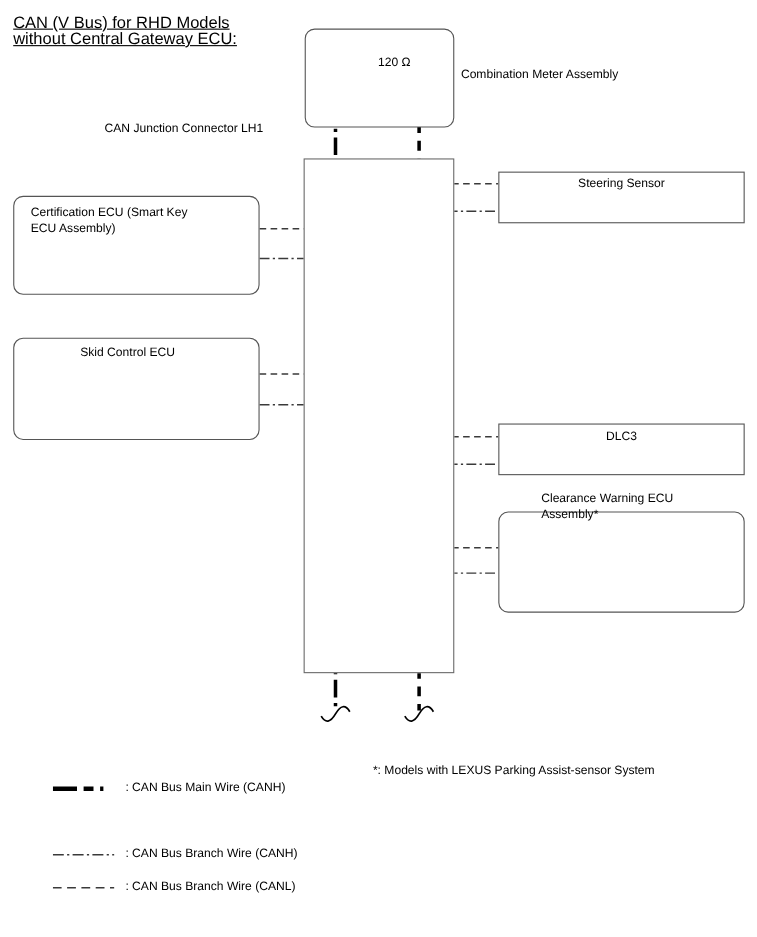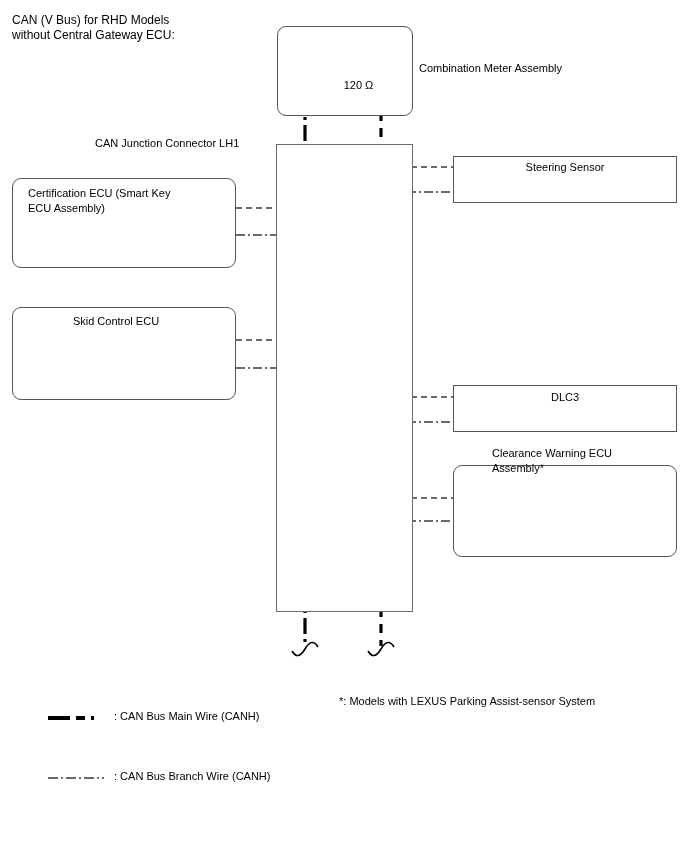--- a/index.html
+++ b/index.html
@@ -65,24 +65,24 @@
     font-size: 11px;
     color: #000;
     white-space: nowrap;
   }
 </style>
 </head>
 <body>
 
 <div id="canvas">
 
-  <div class="lbl" style="left:12px; top:13px; font-size:12px; line-height:15px;">CAN (V Bus) for RHD Models
+  <div class="lbl" style="left:12px; top:13px; font-size:15px; line-height:15px;text-decoration:underline;">CAN (V Bus) for RHD Models
 without Central Gateway ECU:</div>
 
-  <div class="lbl" style="left:95px; top:136px;">CAN Junction Connector LH1</div>
+  <div class="lbl" style="left:95px; top:110px;">CAN Junction Connector LH1</div>
 
   <svg class="svgroot" viewBox="0 0 688 852">
 
     <line x1="305" y1="96" x2="305" y2="646" stroke="#000" stroke-width="3.2" stroke-dasharray="16,5,3,5"></line>
 
     <line x1="381" y1="96" x2="381" y2="646" stroke="#000" stroke-width="3.2" stroke-dasharray="9,7"></line>
 
     <path d="M305,93 L305,91 L325,91 L330,80 L338,102 L346,80 L354,102 L362,80 L366,91 L381,91 L381,93" fill="none" stroke="#000" stroke-width="3"></path>
 
     <line x1="381" y1="167" x2="453" y2="167" stroke="#3a3a3a" stroke-width="1.3" stroke-dasharray="6,4"></line>
@@ -114,21 +114,21 @@
     <circle cx="381" cy="397" r="5" fill="#000"></circle>
     <circle cx="305" cy="422" r="5" fill="#000"></circle>
     <circle cx="381" cy="498" r="5" fill="#000"></circle>
     <circle cx="305" cy="521" r="5" fill="#000"></circle>
 
     <path d="M292,651 q6,10 13,-2 q7,-12 13,-2" fill="none" stroke="#000" stroke-width="1.6"></path>
     <path d="M368,651 q6,10 13,-2 q7,-12 13,-2" fill="none" stroke="#000" stroke-width="1.6"></path>
   </svg>
 
   <div class="box round" style="left:277px; top:26px; width:136px; height:90px;"></div>
-  <div class="box-text" style="left:277px; top:50px; width:163px; text-align:center;margin-top:28px;">120 Ω</div>
+  <div class="box-text" style="left:277px; top:50px; width:163px; text-align:center;">120 Ω</div>
   <div class="lbl" style="left:419px; top:61px;">Combination Meter Assembly</div>
 
   <div class="box sharp" style="left:276px; top:144px; width:137px; height:468px; border-color:#6a6a6a;"></div>
 
   <div class="box round" style="left:12px; top:178px; width:224px; height:90px;"></div>
   <div class="box-text" style="left:28px; top:186px; width:200px; text-align:left;">Certification ECU (Smart Key
 ECU Assembly)</div>
 
   <div class="box round" style="left:12px; top:307px; width:224px; height:93px;"></div>
   <div class="box-text" style="left:4px; top:314px; width:224px; text-align:center;">Skid Control ECU</div>
@@ -157,14 +157,22 @@
 
   <div class="legend-row" style="left:48px; top:768px;">
     <span class="legend-sample">
       <svg width="56" height="12" viewBox="0 0 56 12">
         <line x1="0" y1="6" x2="56" y2="6" stroke="#3a3a3a" stroke-width="1.3" stroke-dasharray="10,3,2,3"></line>
       </svg>
     </span>
     <span class="legend-text">: CAN Bus Branch Wire (CANH)</span>
   </div>
 
+  <div class="legend-row" style="left:48px; top:798px;">
+    <span class="legend-sample">
+      <svg width="56" height="12" viewBox="0 0 56 12">
+        <line x1="0" y1="6" x2="56" y2="6" stroke="#3a3a3a" stroke-width="1.3" stroke-dasharray="8,5"></line>
+      </svg>
+    </span>
+    <span class="legend-text">: CAN Bus Branch Wire (CANL)</span>
+  </div>
 
 </div>
 
 </body></html>

